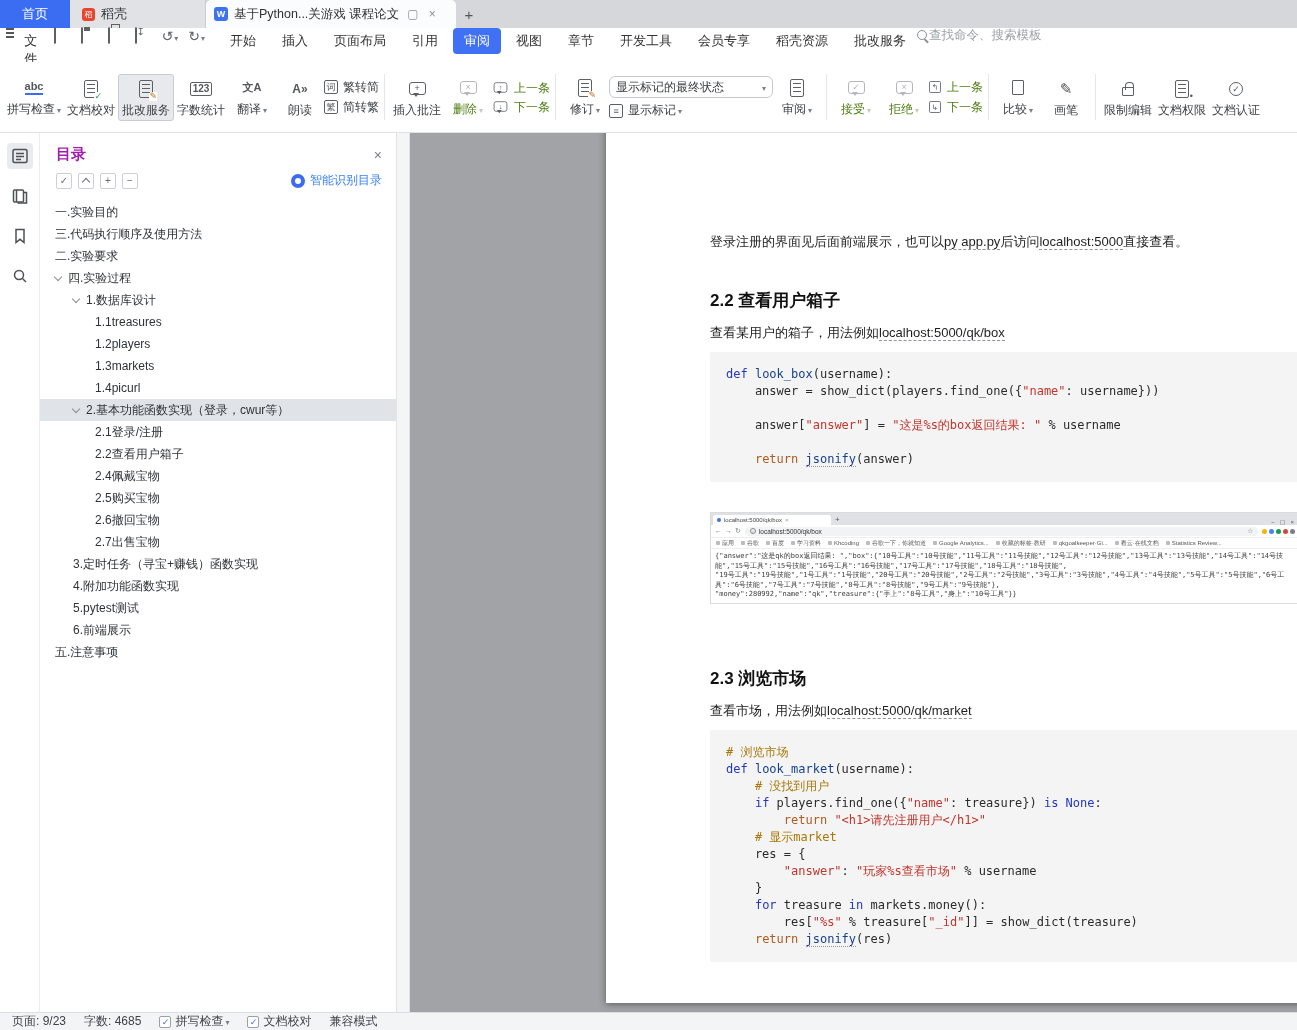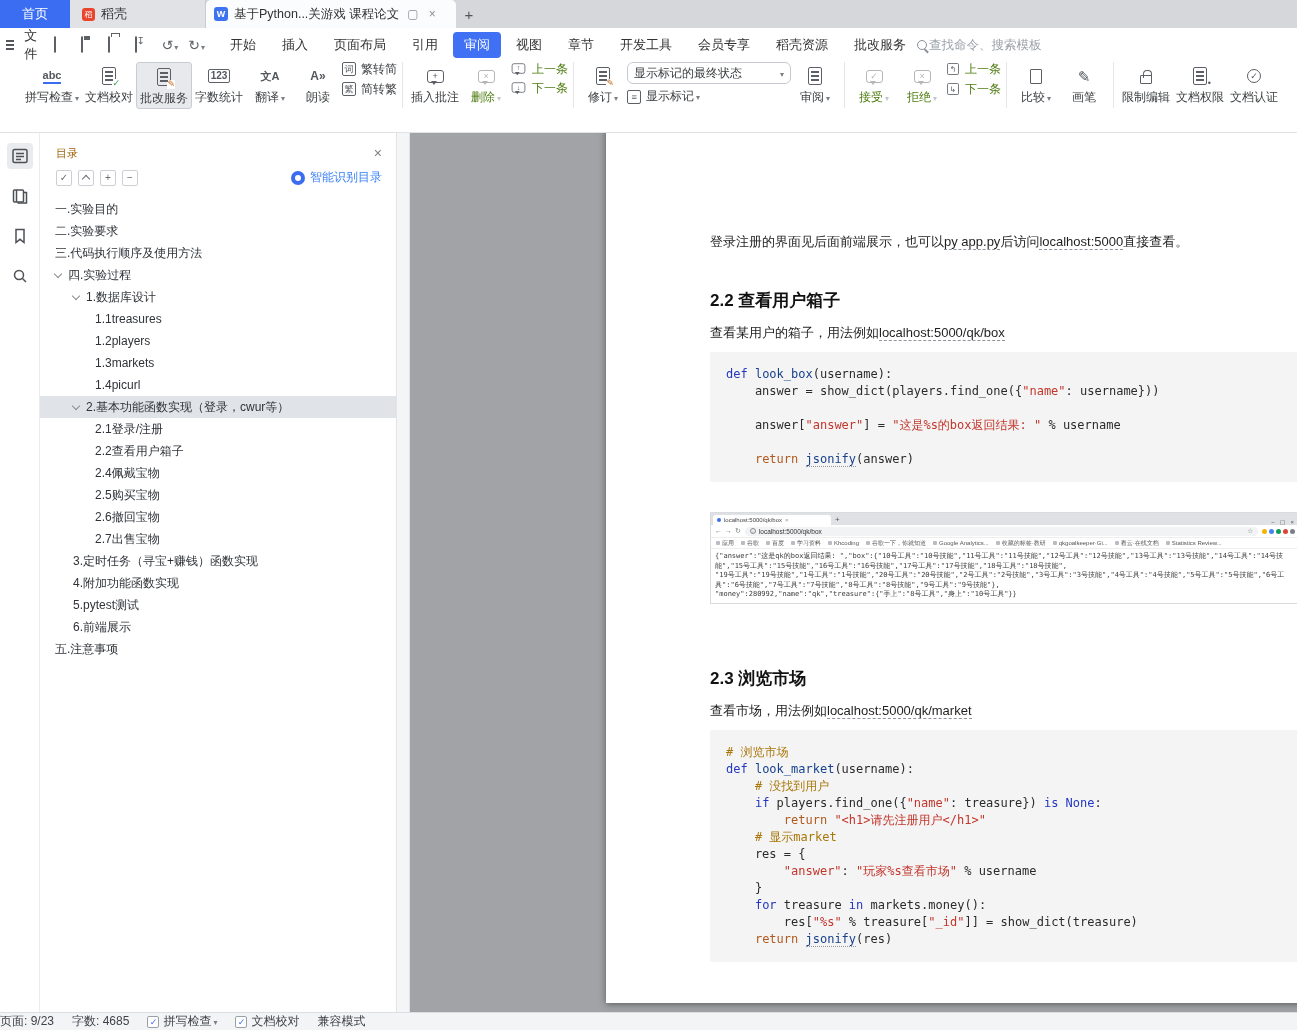--- a/index.html
+++ b/index.html
@@ -12,21 +12,21 @@
   .tab-home{width:70px;background:#3b6df2;color:#fff;display:flex;align-items:center;justify-content:center;font-size:13px}
   .tab-docer{width:136px;background:#e0e2e5;display:flex;align-items:center;gap:6px;padding:0 12px;font-size:13px;color:#333;border-right:1px solid #c9cbce}
   .docer-logo{width:13px;height:13px;border-radius:3px;background:#e8452c;color:#fff;font-size:8px;display:flex;align-items:center;justify-content:center}
   .tab-doc{width:250px;background:#fbfcfd;display:flex;align-items:center;gap:6px;padding:0 8px;font-size:12.5px;color:#333;border-radius:5px 5px 0 0}
   .w-logo{width:14px;height:14px;border-radius:3px;background:#3e73f0;color:#fff;font-size:9px;font-weight:bold;display:flex;align-items:center;justify-content:center;flex-shrink:0}
   .tab-doc .title{white-space:nowrap;overflow:hidden;max-width:170px}
   .tab-gray{color:#8a8e94;font-size:12px;padding:0 2px}
   .newtab{width:26px;display:flex;align-items:center;justify-content:center;color:#555;font-size:15px}
 
   
-  .menubar{height:34px;background:#fff;display:flex;align-items:center;padding:0 6px;flex-shrink:0}
+  .menubar{height:34px;background:#fff;display:flex;align-items:flex-start;padding:0 6px;flex-shrink:0}
   .hamb{width:14px;height:10px;border-top:2px solid #53575c;border-bottom:2px solid #53575c;position:relative;margin-right:6px}
   .hamb::after{content:"";position:absolute;left:0;right:0;top:2px;height:2px;background:#53575c}
   .file-btn{display:flex;align-items:center;font-size:13px;color:#333;padding:4px 8px 4px 4px}
   .qicons{display:flex;align-items:center;gap:10px;margin:0 14px 0 6px}
   .qi{position:relative;width:17px;height:16px;display:inline-block}
   .i-newdoc{width:12px;height:15px;border:1.5px solid #5d6166;border-radius:1px;margin:0 auto}
   .i-save{width:14px;height:13px;border:1.5px solid #5d6166;border-radius:2px;margin:1px auto;position:relative}
   .i-save::after{content:"";position:absolute;left:2px;top:-1px;width:6px;height:4px;background:#5d6166}
   .i-print{width:14px;height:9px;border:1.5px solid #5d6166;border-radius:1px;margin:3px auto;position:relative}
   .i-print::before{content:"";position:absolute;left:2px;top:-4px;width:7px;height:3px;border:1.5px solid #5d6166;border-bottom:none}
@@ -37,21 +37,21 @@
   .mtab{padding:4px 11px;font-size:13px;color:#333;white-space:nowrap;cursor:default}
   .mtab.active{background:#4070f4;color:#fff;border-radius:4px}
   .m-search{margin-left:auto;margin-right:212px;display:flex;align-items:center;gap:2px}
   .i-mag{position:relative;width:10px;height:10px;display:inline-block}
   .i-mag::before{content:"";position:absolute;width:8px;height:8px;border:1.5px solid #8b9097;border-radius:50%}
   .i-mag::after{content:"";position:absolute;width:5px;height:1.5px;background:#8b9097;transform:rotate(45deg);right:-2px;bottom:-1px}
   .m-search input{border:none;outline:none;font-size:12.5px;color:#333;width:150px;background:transparent}
   .m-search input::placeholder{color:#9aa0a6}
 
   
-  .ribbon{height:71px;background:#fff;border-bottom:1px solid #e0e2e6;display:flex;align-items:flex-start;padding:0 22px;overflow:hidden;flex-shrink:0}
+  .ribbon{height:71px;background:#fff;border-bottom:1px solid #e0e2e6;display:flex;align-items:center;padding:0 4px;overflow:hidden;flex-shrink:0}
   .rsep{width:1px;height:46px;background:#e4e6e9;margin:0 5px;flex-shrink:0}
   .rbtn{display:flex;flex-direction:column;align-items:center;justify-content:center;gap:5px;min-width:48px;padding:4px 3px;border-radius:3px;flex-shrink:0}
   .rbtn.active{background:#e7e9ed;border:1px solid #c9cdd3}
   .rlabel{font-size:12px;color:#3d4043;white-space:nowrap;line-height:12px}
   .rbtn.dis .rlabel,.rsm.dis .rlabel{color:#4d7c0f}
   .rbtn.dis .icw,.rsm.dis .icw{opacity:.45}
   .dd::after{content:"▾";font-size:8px;color:#7b7f85;margin-left:2px}
   .rbtn.dis .dd::after,.rsm.dis .dd::after{color:#c3c7cd}
   .icw{height:20px;display:flex;align-items:center;justify-content:center;position:relative}
   .rstack{display:flex;flex-direction:column;justify-content:center;gap:6px;flex-shrink:0}
@@ -79,21 +79,21 @@
   .i-seal::after{content:"✓";position:absolute;left:0;right:0;top:0;text-align:center;font-size:9px;color:#53575c;line-height:12px}
   .rselect{width:164px;height:22px;border:1px solid #c6cad0;border-radius:6px;background:#fff;display:flex;align-items:center;justify-content:space-between;padding:0 6px;font-size:12px;color:#3d4043;white-space:nowrap}
 
   
   .main{flex:1;display:flex;min-height:0}
   .strip{width:40px;background:#fff;border-right:1px solid #ececee;display:flex;flex-direction:column;align-items:center;padding-top:10px;gap:14px;flex-shrink:0}
   .strip .sbtn{width:26px;height:26px;display:flex;align-items:center;justify-content:center;border-radius:4px}
   .strip .sbtn.active{background:#e9ebee}
   .toc{width:357px;background:#fff;border-right:1px solid #e2e4e7;display:flex;flex-direction:column;flex-shrink:0;position:relative}
   .toc-head{display:flex;align-items:center;justify-content:space-between;padding:12px 14px 6px 16px}
-  .toc-title{font-size:11px;font-weight:normal;color:#a16207}
+  .toc-title{font-size:15px;font-weight:bold;color:#a21caf}
   .toc-close{color:#7b7f85;font-size:14px}
   .toc-tools{display:flex;align-items:center;padding:2px 14px 10px 16px;gap:6px}
   .tt{width:16px;height:16px;border:1px solid #ccd0d5;border-radius:2px;display:flex;align-items:center;justify-content:center;font-size:10px;color:#6a6e74}
   .chev-up{width:6px;height:6px;border-left:1.5px solid #6a6e74;border-top:1.5px solid #6a6e74;transform:rotate(45deg);margin-top:3px}
   .smart{margin-left:auto;display:flex;align-items:center;gap:5px;font-size:12px;color:#3b82f6}
   .ai-dot{width:14px;height:14px;border-radius:50%;background:#3c6cf0;position:relative}
   .ai-dot::after{content:"";position:absolute;left:4px;top:4px;width:6px;height:6px;background:#fff;border-radius:50%}
   .toc-list{flex:1;overflow:hidden;padding-top:2px}
   .toc-row{height:22px;line-height:22px;font-size:12px;color:#2f3338;white-space:nowrap;overflow:hidden;display:flex;align-items:center}
   .toc-row.lv1{padding-left:15px}.toc-row.lv2{padding-left:33px}.toc-row.lv3{padding-left:55px}
@@ -126,21 +126,21 @@
   .url-pill{flex:1;height:9px;background:#f1f3f4;border-radius:5px;display:flex;align-items:center;gap:3px;padding:0 5px;font-size:6.5px;color:#333}
   .i-info{width:6px;height:6px;border:1px solid #888;border-radius:50%;font-size:4px;color:#888;display:flex;align-items:center;justify-content:center;flex-shrink:0}
   .ext-dots{display:flex;gap:2px;align-items:center}
   .ext-dots i{width:5px;height:5px;border-radius:50%;display:inline-block}
   .shot-bm{height:11px;background:#fff;display:flex;align-items:center;gap:7px;padding:0 5px;font-size:6px;color:#555;border-bottom:1px solid #eee;overflow:hidden;white-space:nowrap}
   .bm{display:flex;align-items:center;gap:2px;flex-shrink:0}
   .bm i{width:4px;height:4px;border-radius:1px;display:inline-block;background:#b9bdc3}
   .shot-body{background:#fff;padding:3px 4px;font-family:"DejaVu Sans Mono","Liberation Mono",monospace;font-size:7px;line-height:9.5px;color:#3a3a3a;word-break:break-all}
 
   
-  .statusbar{height:18px;background:#f3f4f6;border-top:1px solid #dcdee1;display:flex;align-items:center;padding:0 0;gap:18px;font-size:12px;color:#3f4348;flex-shrink:0}
+  .statusbar{height:18px;background:#f3f4f6;border-top:1px solid #dcdee1;display:flex;align-items:center;padding:0 12px;gap:18px;font-size:12px;color:#3f4348;flex-shrink:0}
   .sb-item{display:flex;align-items:center;gap:4px;white-space:nowrap}
   .sb-check{width:12px;height:12px;border:1px solid #9aa0a8;border-radius:2px;background:#fff;color:#3c6cf0;font-size:9px;line-height:10px;text-align:center}
 </style>
 </head>
 <body>
 
 <div class="app">
 
   <div class="tabbar">
     <div class="tab-home">
@@ -404,24 +404,24 @@
         <span class="smart">
           <span class="ai-dot"></span>
           <span>智能识别目录</span>
         </span>
       </div>
       <div class="toc-list" id="toc-list">
           <div class="toc-row lv1">
             <span>一.实验目的</span>
           </div>
           <div class="toc-row lv1">
+            <span>三.代码执行顺序及使用方法</span>
+          </div>
+          <div class="toc-row lv1">
             <span>二.实验要求</span>
-          </div>
-          <div class="toc-row lv1">
-            <span>三.代码执行顺序及使用方法</span>
           </div>
           <div class="toc-row lv1">
             <span class="chev"></span>
             <span>四.实验过程</span>
           </div>
           <div class="toc-row lv2">
             <span class="chev"></span>
             <span>1.数据库设计</span>
           </div>
           <div class="toc-row lv3">

